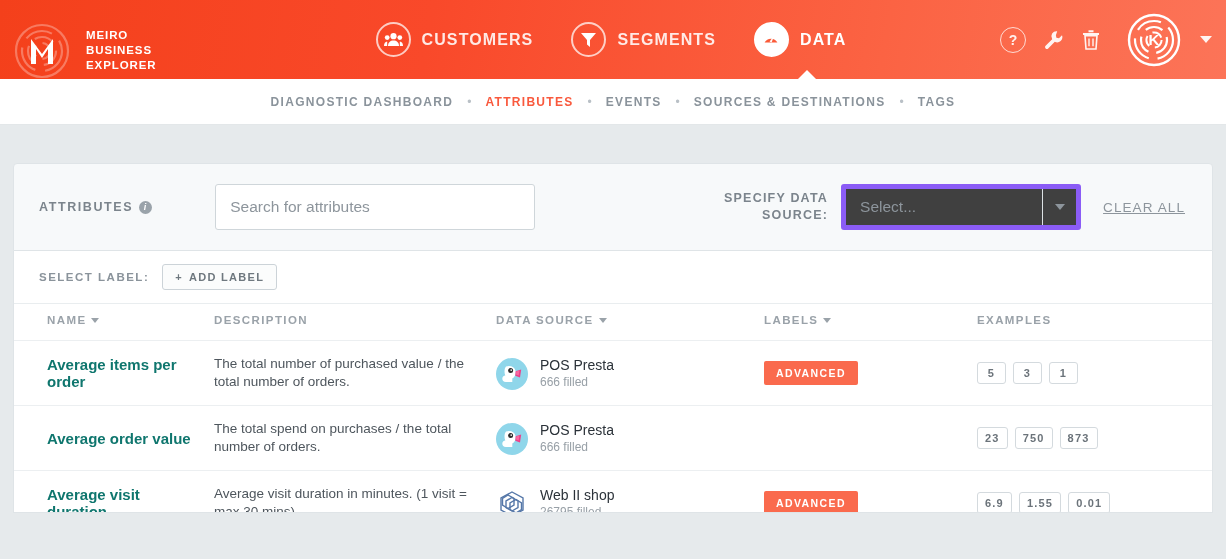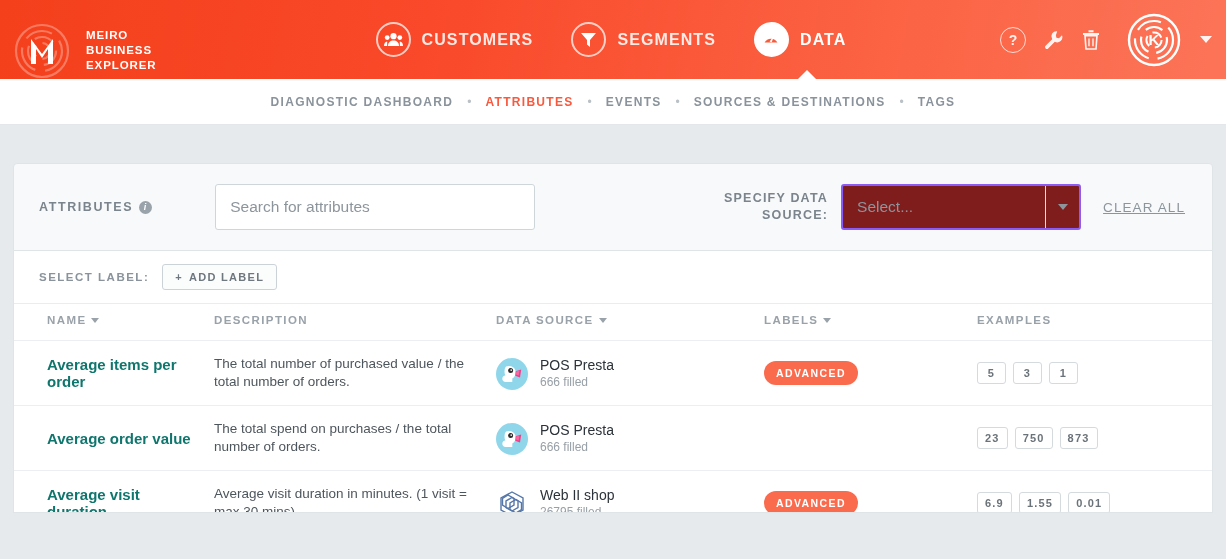--- a/index.html
+++ b/index.html
@@ -139,22 +139,22 @@
 
   .ds-label {
     margin-left: auto;
     font-size: 12.5px; font-weight: bold; letter-spacing: 1.2px;
     color: #7b848c; text-align: right; line-height: 17px;
     width: 112px;
   }
   .select-box {
     margin-left: 13px;
     width: 240px; height: 46px;
-    background: #7f1d1d;
-    border: 2px solid #8b5cf6; border-radius: 3px;
+    background: #404040;
+    border: 5px solid #8b5cf6; border-radius: 3px;
     display: flex; align-items: center;
     cursor: pointer;
   }
   .select-value { flex: 1; padding: 0 14px; font-size: 15.5px; color: #8d959c; }
   .select-arrow-box {
     width: 34px; height: 100%;
     border-left: 1px solid #dde2e5;
     display: flex; align-items: center; justify-content: center;
   }
   .select-arrow {
@@ -228,21 +228,21 @@
   }
   .src-wrap { display: flex; align-items: flex-end; gap: 12px; }
   .src-icon { width: 32px; height: 32px; flex: none; }
   .src-name { font-size: 14px; color: #2b3239; line-height: 17px; }
   .src-filled { font-size: 12px; color: #98a0a7; line-height: 16px; }
 
   .badge {
     display: inline-block;
     background: #fa6a4d; color: #ffffff;
     font-size: 10.5px; font-weight: bold; letter-spacing: 1.4px;
-    padding: 6px 12px; border-radius: 12px;
+    padding: 6px 12px; border-radius: 2px;
   }
 
   .ex-wrap { display: flex; gap: 7px; }
   .ex-chip {
     min-width: 29px; height: 22px;
     border: 1px solid #d4dade; border-radius: 3px;
     font-size: 11px; font-weight: bold; letter-spacing: 1.2px;
     color: #6b737a; background: #fff;
     display: flex; align-items: center; justify-content: center;
     padding: 0 7px;

